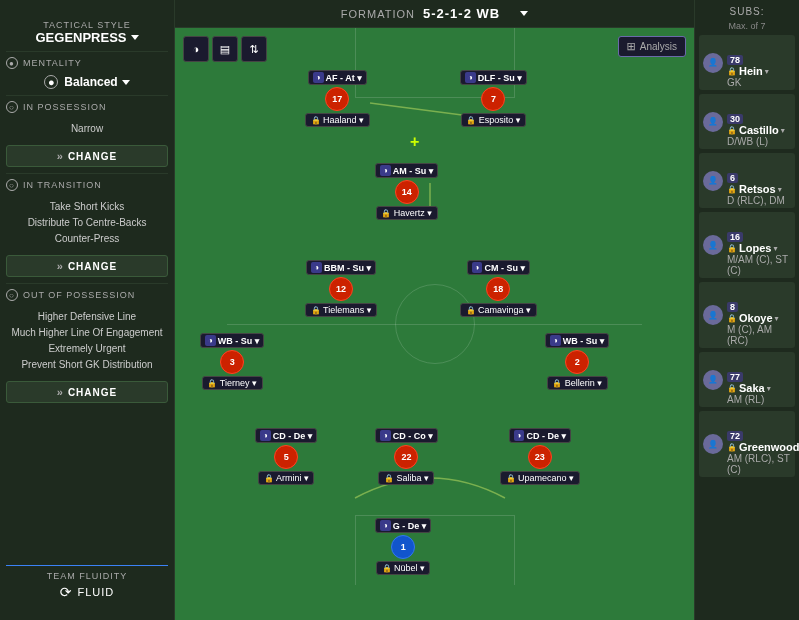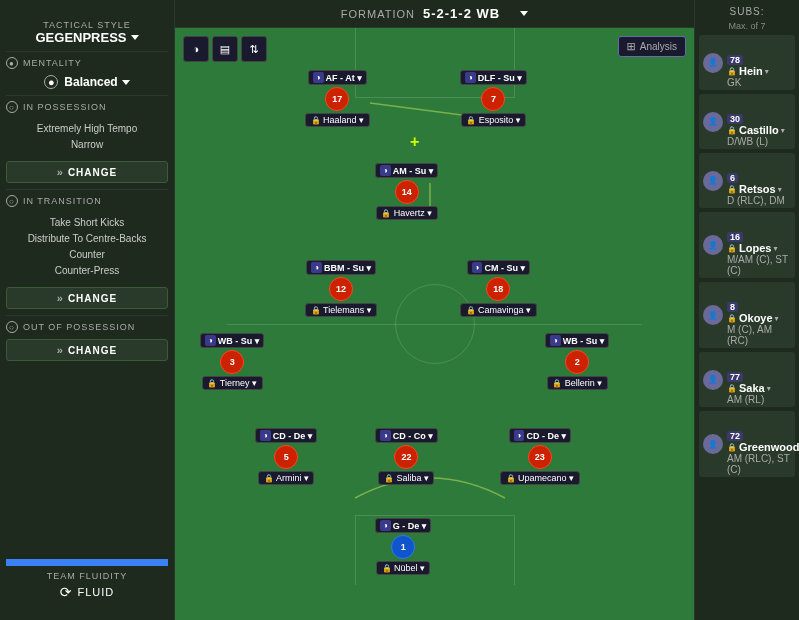--- a/index.html
+++ b/index.html
@@ -126,21 +126,21 @@
       color: #fff;
       letter-spacing: 1px;
     }
 
     .change-arrows {
       font-size: 11px;
       color: #aaa;
     }
 
     .team-fluidity {
-      border-top: 7px solid #3b82f6;
+      border-top: 1px solid #3b82f6;
       padding-top: 5px;
       font-size: 9px;
       color: #aaa;
       letter-spacing: 1px;
       text-transform: uppercase;
       text-align: center;
     }
 
     .fluidity-value {
       display: flex;
@@ -455,51 +455,55 @@
       <span class="chevron-down"></span>
     </div>
   </div>
 
   <div class="section-header">
     <div class="section-icon">○</div>
     <span>IN POSSESSION</span>
   </div>
 
   <ul class="trait-list">
-    <li>Extremely High Tempo</li>
     <li>Narrow</li>
   </ul>
 
   <div class="change-btn">
     <span class="change-arrows">»</span>
     <span>CHANGE</span>
   </div>
 
   <div class="section-header">
     <div class="section-icon">○</div>
     <span>IN TRANSITION</span>
   </div>
 
   <ul class="trait-list">
     <li>Take Short Kicks</li>
     <li>Distribute To Centre-Backs</li>
-    <li>Counter</li>
     <li>Counter-Press</li>
   </ul>
 
   <div class="change-btn">
     <span class="change-arrows">»</span>
     <span>CHANGE</span>
   </div>
 
   <div class="section-header">
     <div class="section-icon">○</div>
     <span>OUT OF POSSESSION</span>
   </div>
 
+  <ul class="trait-list">
+    <li>Higher Defensive Line</li>
+    <li>Much Higher Line Of Engagement</li>
+    <li>Extremely Urgent</li>
+    <li>Prevent Short GK Distribution</li>
+  </ul>
 
   <div class="change-btn">
     <span class="change-arrows">»</span>
     <span>CHANGE</span>
   </div>
 
   <div style="flex:1;"></div>
 
   <div class="team-fluidity">
     <div>TEAM FLUIDITY</div>

